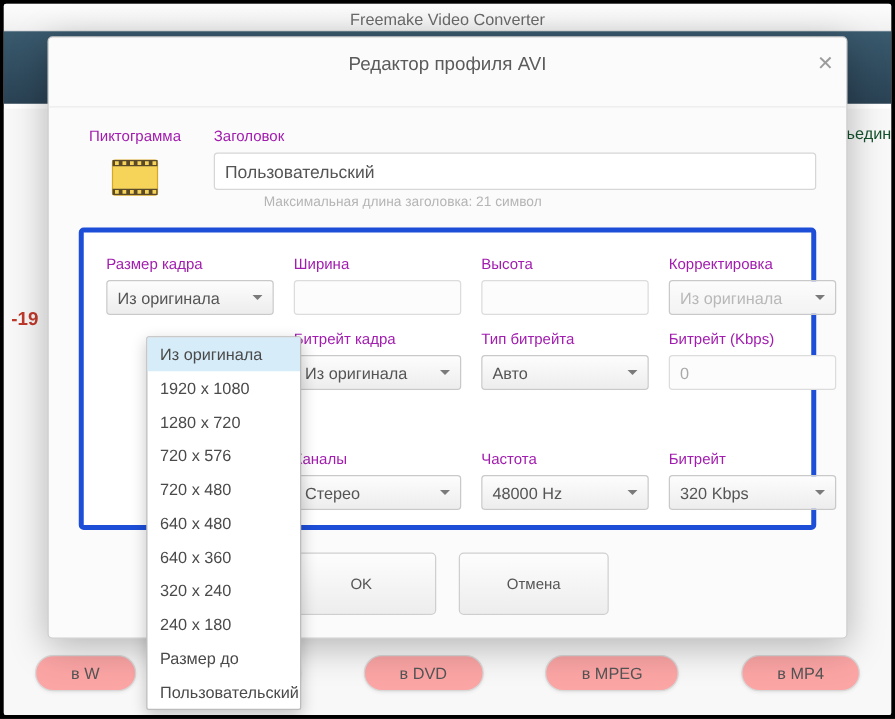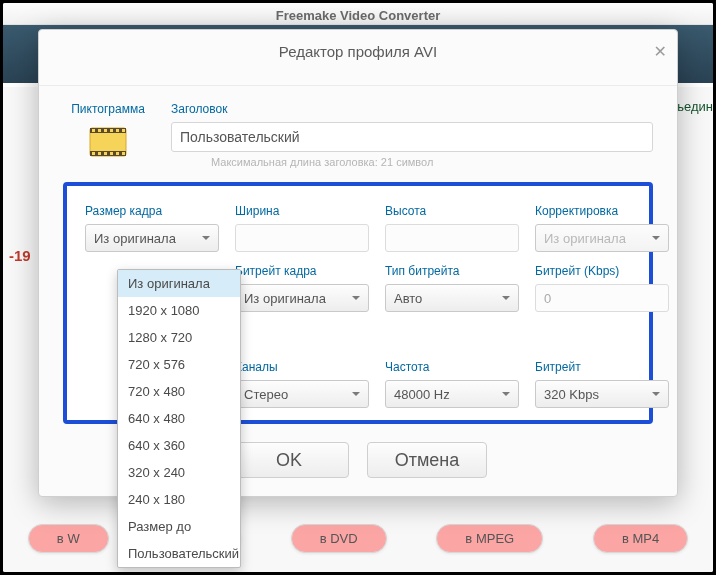--- a/index.html
+++ b/index.html
@@ -1,45 +1,45 @@
 <!DOCTYPE html>
 <html><head>
 <meta charset="utf-8">
 <style>
 * { box-sizing: border-box; margin: 0; padding: 0; font-family: "Segoe UI", Tahoma, sans-serif; }
 html, body { width: 716px; height: 575px; overflow: hidden; background: #000; }
 .app-frame { position: absolute; inset: 3px; background: #fff; border-radius: 2px; overflow: hidden; }
-.titlebar { height: 22px; line-height: 26px; text-align: center; color: #6a6a6a; font-size: 13px; background: linear-gradient(#fdfdfd,#f1f1f1); border-bottom: 1px solid #e2e2e2; font-weight: bold; }
+.titlebar { height: 22px; line-height: 26px; text-align: center; color: #6a6a6a; font-size: 13px; background: linear-gradient(#fdfdfd,#f1f1f1); border-bottom: 1px solid #e2e2e2; }
 .bg-toolbar { height: 58px; background: linear-gradient(#3a5a6e,#2a4254); }
 .bg-body { position: absolute; top: 84px; left: 0; right: 0; bottom: 0; background: #f8f8f8; }
 .bg-red { position: absolute; left: 6px; top: 160px; color: #c0392b; font-size: 15px; font-weight: 600; }
 .bg-buttons { position: absolute; bottom: 14px; left: 0; right: 0; height: 40px; display: flex; justify-content: space-around; align-items: center; }
 .bg-btn { background: #fca5a5; border: 1px solid #d8d8d8; border-radius: 18px; padding: 6px 28px; font-size: 13px; color: #555; display: inline-flex; align-items: center; gap: 6px; box-shadow: 0 1px 3px rgba(0,0,0,0.08); }
 .dialog-overlay { position: absolute; inset: 0; display: flex; align-items: flex-start; justify-content: center; }
 .dialog { margin-top: 26px; width: 640px; background: #fbfbfb; border: 1px solid #cfcfcf; border-radius: 4px; box-shadow: 0 6px 30px rgba(0,0,0,0.28); }
 .dlg-header { position: relative; height: 56px; line-height: 44px; text-align: center; color: #5b5b5b; font-size: 15px; border-bottom: 1px solid #ececec; }
 .dlg-close { position: absolute; right: 10px; top: 0; height: 44px; display: flex; align-items: center; color: #9b9b9b; font-size: 16px; cursor: pointer; }
 .dlg-body { padding: 16px 24px 4px; }
 .row-top { display: flex; gap: 18px; margin-bottom: 14px; }
-.lbl { font-size: 12px; color: #0369a1; margin-bottom: 6px; display: block; }
+.lbl { font-size: 12px; color: #a21caf; margin-bottom: 6px; display: block; }
 .hint { font-size: 11px; color: #b5b5b5; margin-top: 4px; margin-left: 40px; }
 .icon-col { width: 90px; text-align: center; }
 .film-icon { width: 40px; height: 40px; margin: 0 auto; }
 .title-col { flex: 1; }
 .text-input { width: 100%; height: 30px; border: 1px solid #d6d6d6; border-radius: 3px; padding: 0 8px; font-size: 14px; color: #555; background: #fff; }
 .panel { border: 4px solid #1d4ed8; border-radius: 4px; padding: 18px 18px 12px; background: #fff; }
 .grid { display: grid; grid-template-columns: 134px 134px 134px 134px; gap: 12px 16px; }
 .cell {}
 .select { width: 100%; height: 28px; border: 1px solid #c9c9c9; border-radius: 3px; background: linear-gradient(#fdfdfd,#ededed); font-size: 13px; color: #555; padding: 0 22px 0 8px; position: relative; display: flex; align-items: center; cursor: pointer; }
 .select::after { content: ""; position: absolute; right: 8px; top: 50%; margin-top: -2px; border: 4px solid transparent; border-top-color: #7a7a7a; }
 .select.disabled { color: #b8b8b8; background: linear-gradient(#fcfcfc,#f3f3f3); cursor: default; pointer-events: none; }
 .plain-input { width: 100%; height: 28px; border: 1px solid #dcdcdc; border-radius: 3px; background: #fcfcfc; color: #aaa; font-size: 13px; padding: 0 8px; pointer-events: none; }
 .spacer { height: 24px; }
 .dlg-footer { display: flex; justify-content: center; gap: 18px; padding: 14px 0 18px; }
-.btn { width: 120px; height: 36px; border: 1px solid #cfcfcf; border-radius: 4px; background: linear-gradient(#fdfdfd,#ededed); font-size: 18px; color: #555; cursor: pointer; }
+.btn { width: 120px; height: 50px; border: 1px solid #cfcfcf; border-radius: 4px; background: linear-gradient(#fdfdfd,#ededed); font-size: 12px; color: #555; cursor: pointer; }
 .dropdown { position: absolute; left: 114px; top: 266px; width: 124px; background: #fff; border: 1px solid #bcbcbc; border-radius: 2px; box-shadow: 0 4px 12px rgba(0,0,0,0.22); z-index: 50; }
 .dropdown .opt { padding: 6px 10px; font-size: 13px; color: #4a4a4a; cursor: pointer; white-space: nowrap; }
 .dropdown .opt.selected { background: #d6ecf8; }
 </style>
 </head>
 <body>
 
 <div class="app-frame">
   <div class="titlebar">
     <span>Freemake Video Converter</span>

